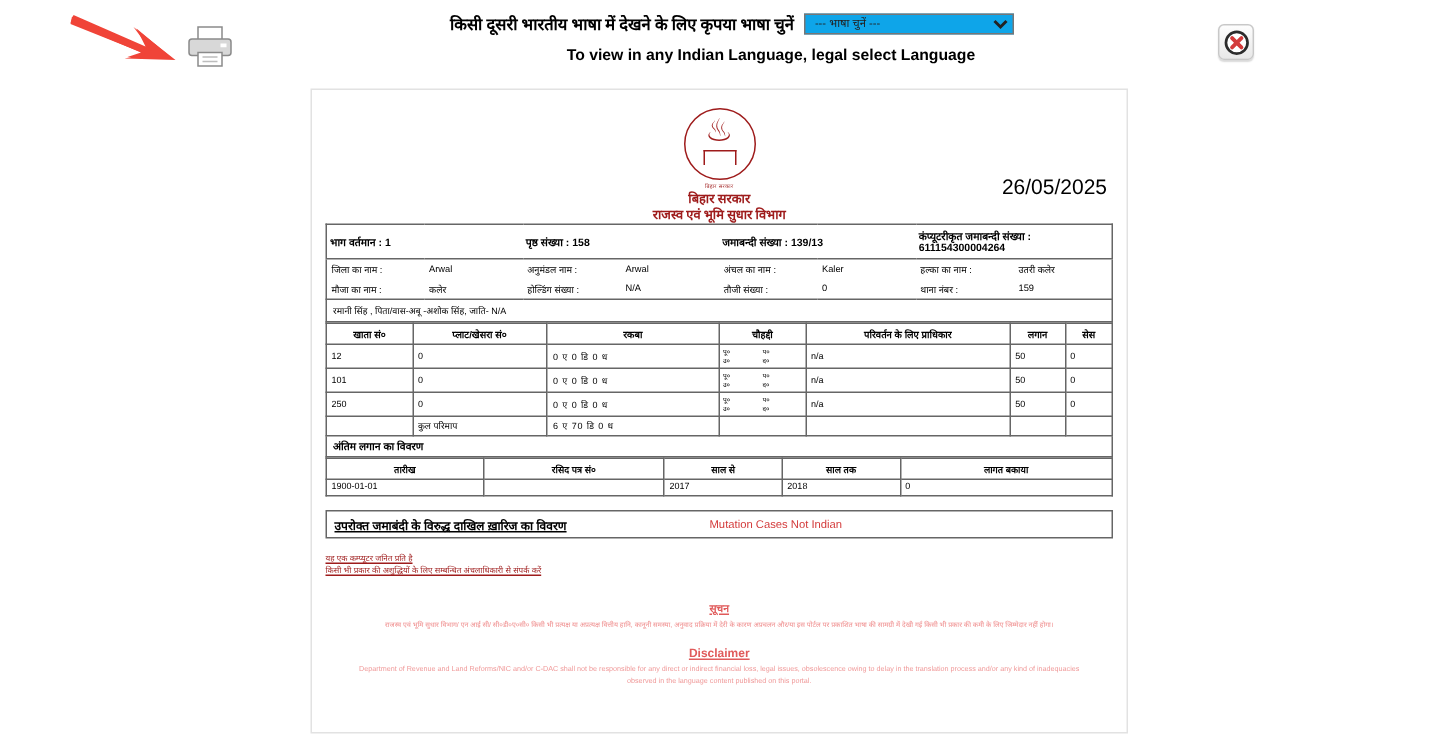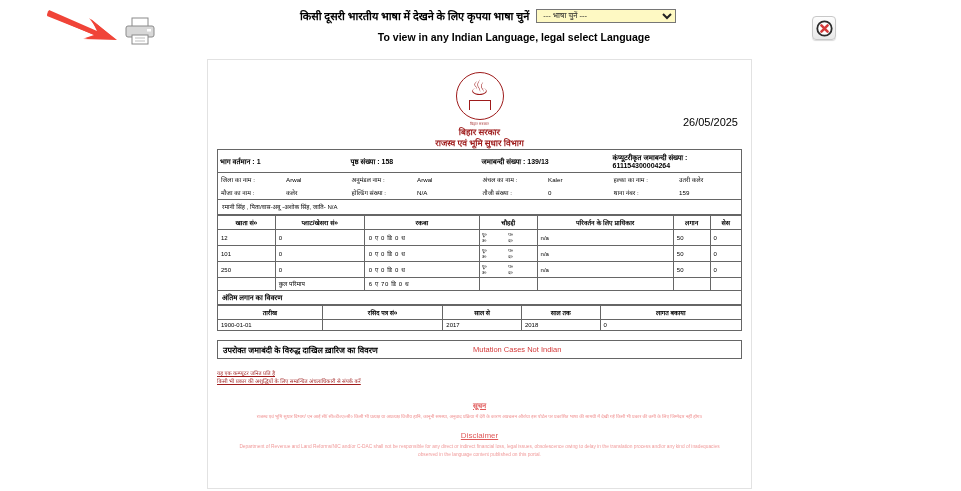--- a/index.html
+++ b/index.html
@@ -62,21 +62,21 @@
     font-size: 11px;
     font-weight: bold;
     color: #000;
     font-family: "Liberation Serif", "DejaVu Serif", serif;
   }
   #lang-select {
     width: 140px;
     height: 14px;
     font-size: 7.5px;
     border: 1px solid #767676;
-    background: #fef9c3;
+    background: #0ea5e9;
     color: #222;
     font-family: "Liberation Sans", sans-serif;
     padding: 0 2px;
     box-sizing: border-box;
   }
   #lang-label-en {
     margin-top: 8px;
     font-size: 10.5px;
     font-weight: bold;
     color: #000;
@@ -116,21 +116,21 @@
   
   #doc-header {
     position: relative;
     text-align: center;
     padding-top: 6px;
   }
   #doc-date {
     position: absolute;
     right: 4px;
     top: 50px;
-    font-size: 11px;
+    font-size: 14px;
     color: #000;
   }
   #emblem {
     width: 46px;
     height: 46px;
     margin: 0 auto 1px auto;
     border: 1.6px solid #9e1b1b;
     border-radius: 50%;
     position: relative;
     background: #fff;
@@ -264,20 +264,21 @@
     display: flex;
     align-items: center;
     padding: 3px 5px;
     box-sizing: border-box;
   }
   #mutation-label {
     font-size: 8px;
     font-weight: bold;
     color: #000;
     width: 250px;
+    text-decoration: underline;
   }
   #mutation-status {
     font-size: 7.5px;
     color: #d33a3a;
   }
 
   
   #notes {
     margin-top: 10px;
     font-size: 5.4px;
@@ -302,21 +303,21 @@
     color: #ef8c8c;
     line-height: 7px;
     padding: 0 6px;
   }
   #disclaimer-block {
     margin-top: 11px;
     text-align: center;
   }
   #disclaimer-heading {
     font-size: 8px;
-    font-weight: normal;
+    font-weight: bold;
     color: #e05a5a;
     text-decoration: underline;
     margin-bottom: 3px;
   }
   #disclaimer-body {
     font-size: 4.8px;
     color: #f09a9a;
     line-height: 7.5px;
     padding: 0 14px;
   }

